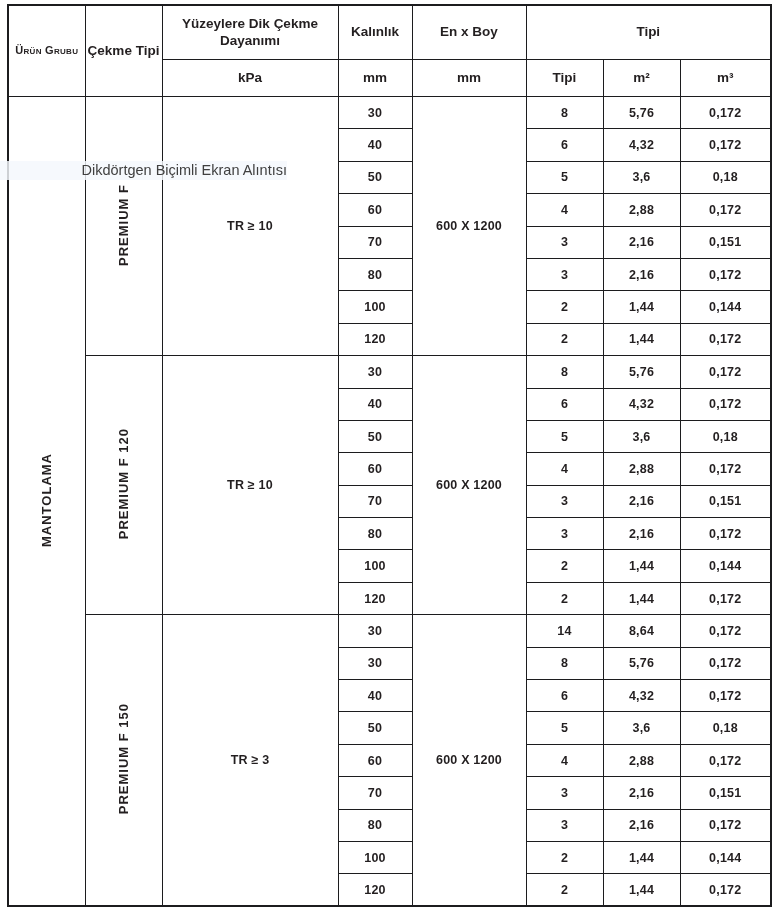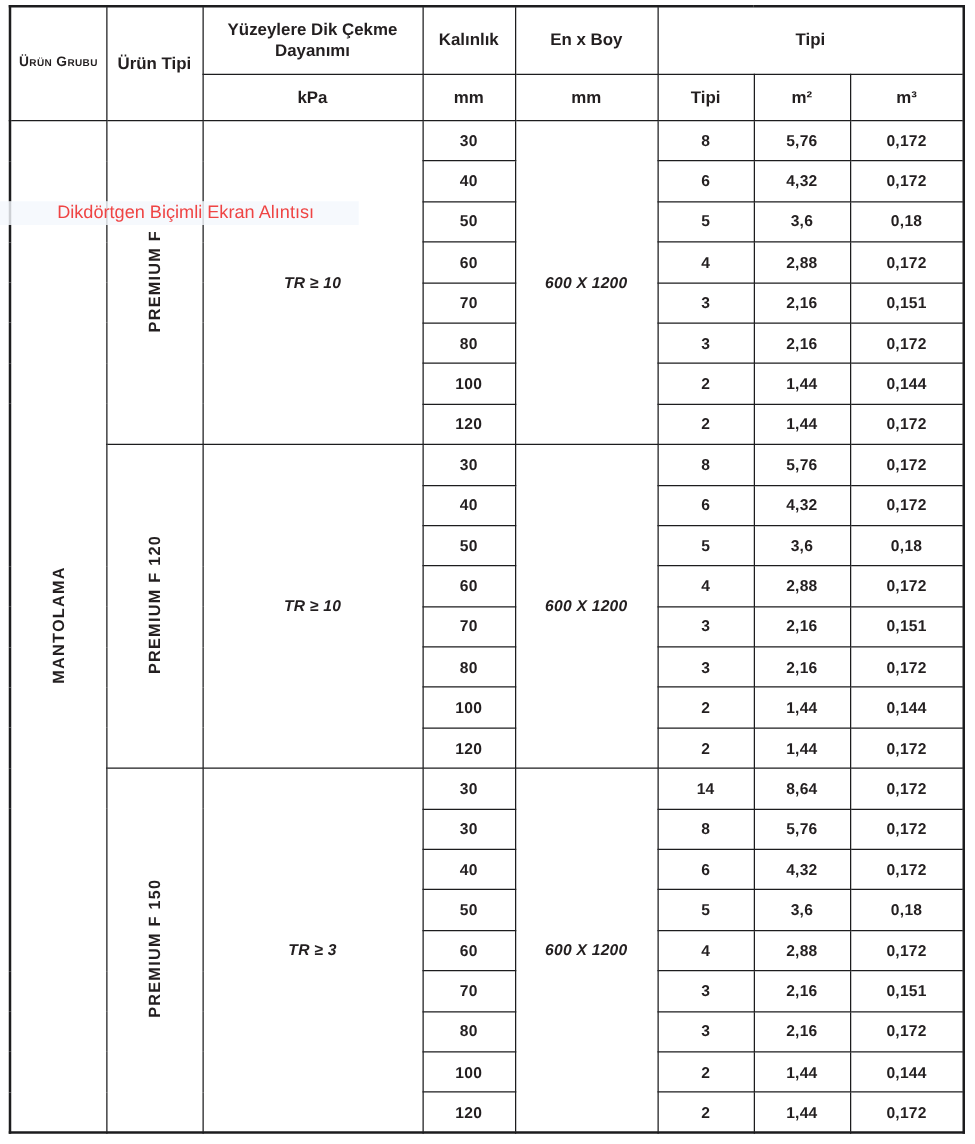--- a/index.html
+++ b/index.html
@@ -54,57 +54,56 @@
     writing-mode: vertical-rl;
     transform: rotate(180deg);
     font-weight: 700;
     font-size: 13px;
     letter-spacing: 1px;
     white-space: nowrap;
   }
   td.strength-cell, td.size-cell {
     font-weight: 700;
     font-size: 12.5px;
-    font-style: italic;
   }
   .overlay-band {
     position: absolute;
     left: 0;
     top: 161px;
     width: 287px;
     height: 19px;
     background: rgba(244, 248, 253, 0.82);
-    color: #ef4444;
+    color: #404040;
     font-size: 14.5px;
     line-height: 19px;
     padding-left: 10px;
     box-sizing: border-box;
     white-space: nowrap;
-    text-align: center;
+    text-align: right;
     pointer-events: none;
   }
 </style>
 </head>
 <body>
 
 <table class="spec-table">
   <colgroup>
     <col style="width:77px">
     <col style="width:77px">
     <col style="width:176px">
     <col style="width:74px">
     <col style="width:114px">
     <col style="width:77px">
     <col style="width:77px">
     <col style="width:91px">
   </colgroup>
   <thead>
     <tr class="h1">
       <th class="product-group-h" rowspan="2">Ürün Grubu</th>
-      <th rowspan="2">Ürün Tipi</th>
+      <th rowspan="2">Çekme Tipi</th>
       <th>Yüzeylere Dik Çekme Dayanımı</th>
       <th>Kalınlık</th>
       <th>En x Boy</th>
       <th colspan="3">Tipi</th>
     </tr>
     <tr class="h2">
       <th>kPa</th>
       <th>mm</th>
       <th>mm</th>
       <th>Tipi</th>

